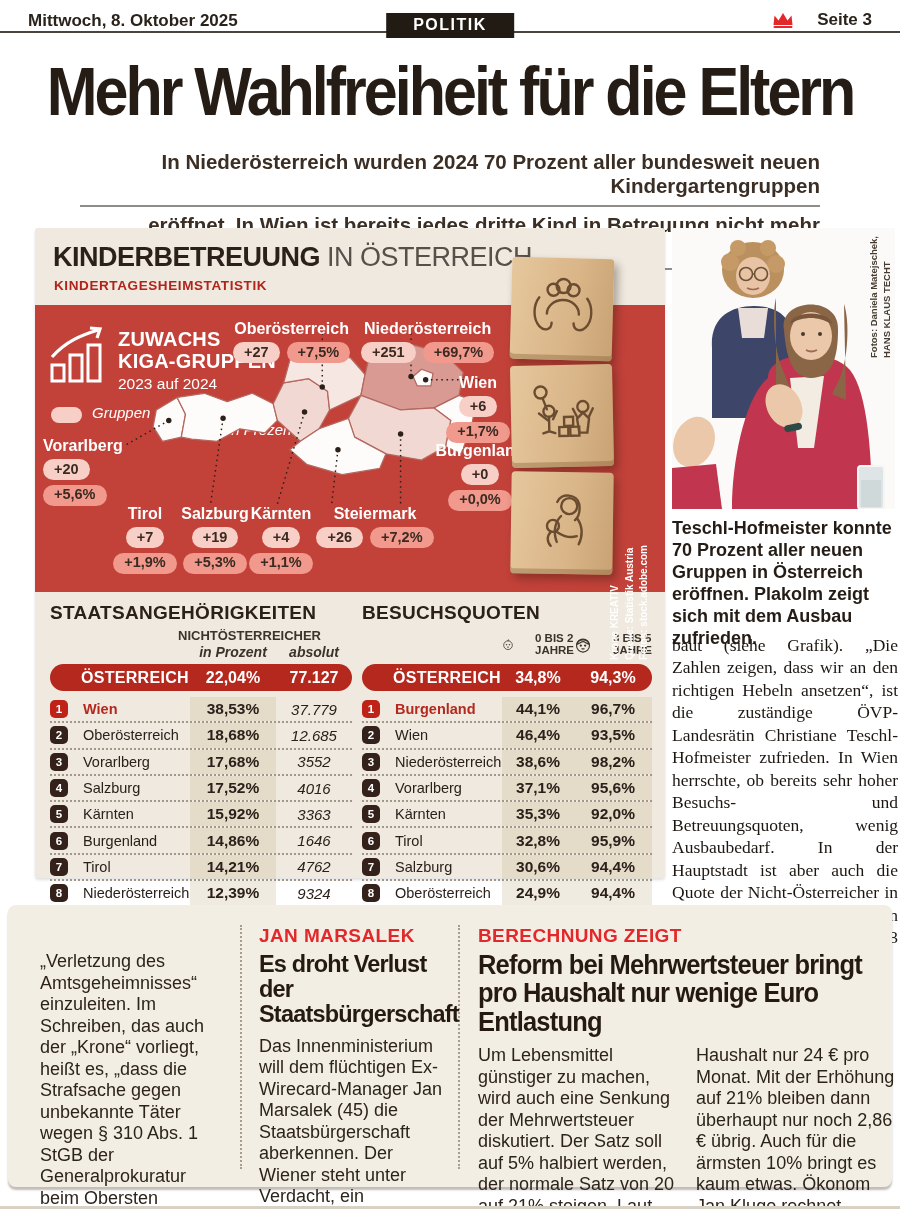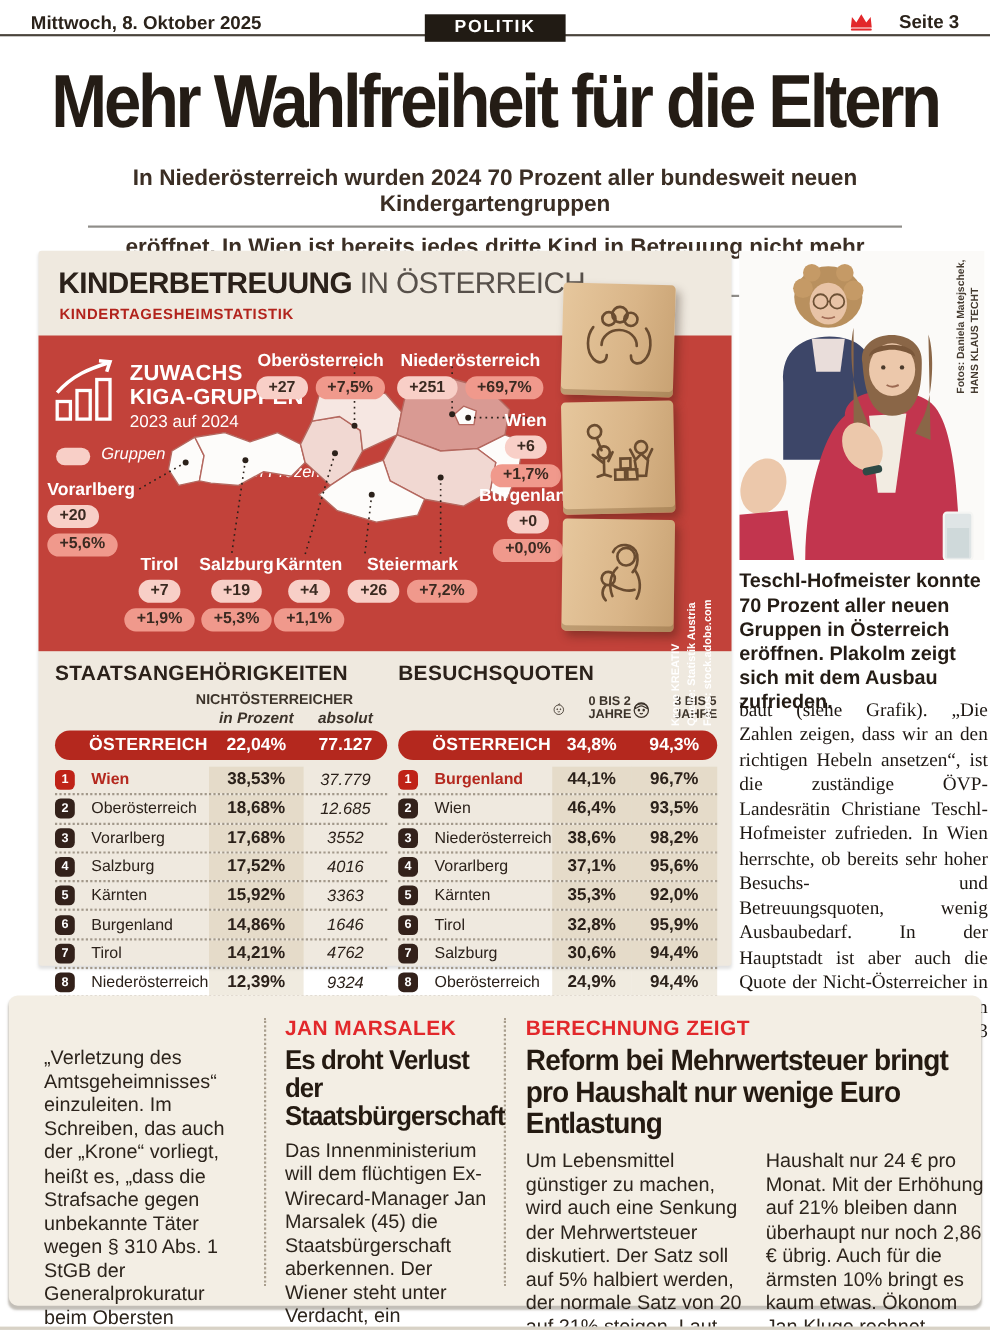--- a/index.html
+++ b/index.html
@@ -13,21 +13,21 @@
   .mast-rule { position:absolute; top:31px; left:0; width:900px; height:2px; background:#4a443c; }
   .mast-date { position:absolute; top:11px; left:28px; font-size:17px; font-weight:bold; color:#2b231b; }
   .politik-badge { position:absolute; top:13px; left:50%; transform:translateX(-50%); background:#211b14;
                    color:#fff; font-size:16px; font-weight:bold; letter-spacing:1.5px; padding:3px 27px 4px; z-index:2; }
   .mast-right { position:absolute; top:10px; right:28px; display:flex; align-items:center; gap:23px;
                 font-size:17px; font-weight:bold; color:#2b231b; }
 
   
   .headline { position:absolute; top:56px; left:0; width:900px; text-align:center; font-size:61px;
               font-weight:bold; letter-spacing:-3px; color:#241c15; transform:scaleY(1.12); transform-origin:50% 40%; }
-  .subhead { position:absolute; top:150px; left:80px; width:740px; text-align:center; }
+  .subhead { position:absolute; top:150px; left:80px; width:740px; text-align:right; }
   .subhead .line { font-size:20.5px; font-weight:bold; color:#3b2e24; padding-bottom:7px; margin-bottom:6px;
                    border-bottom:2px solid #8f8d89; }
 
   
   .ig { position:absolute; top:228px; left:35px; width:630px; height:650px; background:#efe9df;
         border-radius:3px; box-shadow:0 2px 3px rgba(0,0,0,.12); }
   .ig-title { position:absolute; top:14px; left:18px; font-size:27px; letter-spacing:-.5px; }
   .ig-title b { font-weight:bold; color:#2b211a;margin-top:44px; }
   .ig-title span { font-weight:normal; color:#57504a; }
   .ig-kicker { position:absolute; top:50px; left:19px; font-size:13.5px; font-weight:bold; letter-spacing:.6px; color:#b2231c; }

